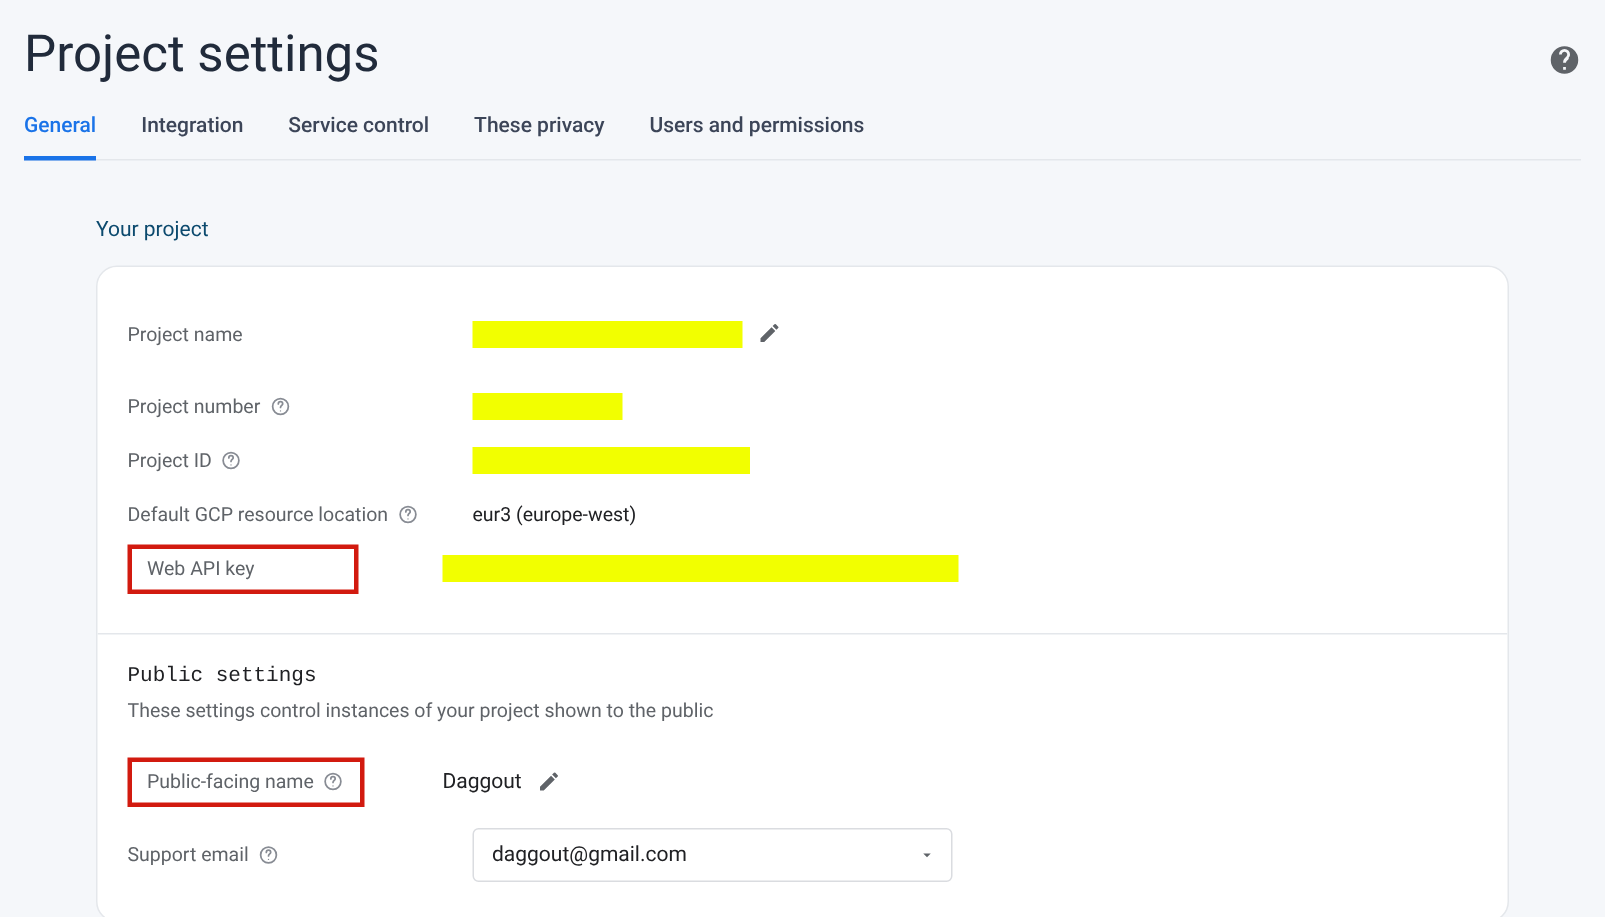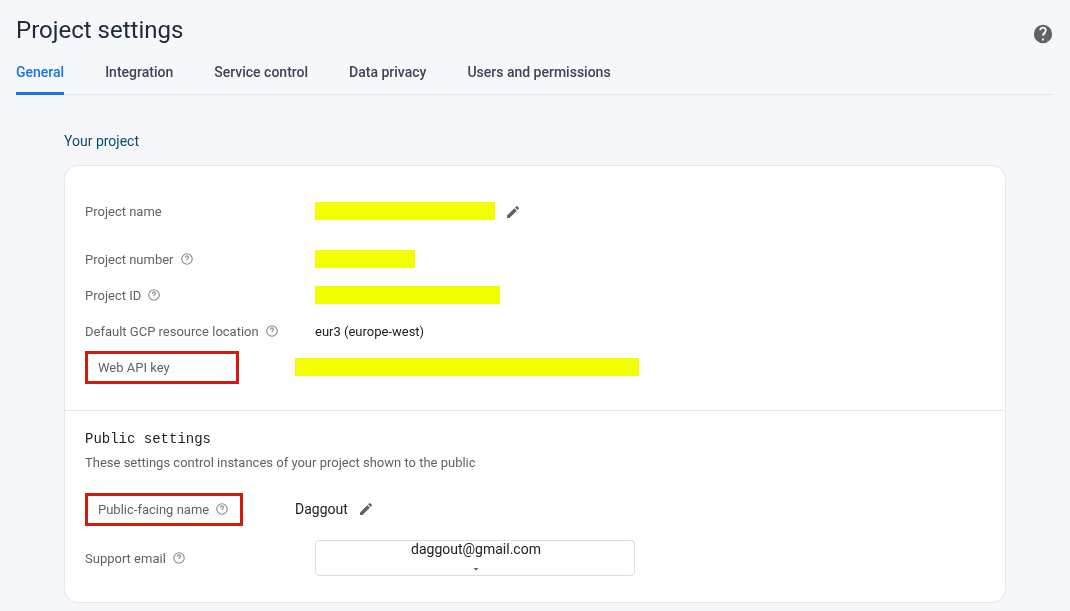--- a/index.html
+++ b/index.html
@@ -13,33 +13,33 @@
   }
   .page {
     padding: 10px 16px 0 16px;
   }
   .header-row {
     display: flex;
     justify-content: space-between;
     align-items: center;
   }
   h1.page-title {
-    font-size: 24px;
+    font-size: 34px;
     font-weight: 400;
     margin: 6px 0 14px 0;
     color: #212b3b;
   }
   .help-circle {
     width: 22px; height: 22px;
     color: #5f6368;
     display: flex; align-items: center; justify-content: center;
   }
   .tabs {
     display: flex;
-    gap: 41px;
+    gap: 30px;
     border-bottom: 1px solid #e4e7eb;
     padding-bottom: 0;
   }
   .tab {
     padding: 6px 0 12px 0;
     font-size: 14px;
     font-weight: 500;
     color: #3c4558;
     cursor: pointer;
     border-bottom: 3px solid transparent;
@@ -73,21 +73,21 @@
   .row .label-cell {
     width: 230px;
     color: #5f6368;
     font-size: 13px;
     display: flex;
     align-items: center;
     gap: 6px;
   }
   .row .value-cell {
     display: flex;
-    align-items: flex-end;
+    align-items: flex-start;
     gap: 10px;
     font-size: 13px;
     color: #202124;
   }
   .info-icon {
     width: 14px; height: 14px; color: #888c94;
     display: inline-flex;
   }
   .redact {
     background: #f2ff00;
@@ -125,21 +125,20 @@
     border-radius: 4px;
     height: 36px;
     display: flex;
     align-items: center;
     justify-content: space-between;
     padding: 0 10px 0 12px;
     width: 320px;
     color: #202124;
     font-size: 14px;
     cursor: pointer;
-    flex-direction: column;
   }
   .chevron {
     width: 12px; height: 12px;
   }
   svg { display: block; }
 </style>
 </head>
 <body>
 
 <div class="page">
@@ -150,21 +149,21 @@
       <svg viewBox="0 0 24 24" width="22" height="22" fill="currentColor">
           <path d="M12 2a10 10 0 100 20 10 10 0 000-20zm1 17h-2v-2h2v2zm2.07-7.75l-.9.92A3.4 3.4 0 0013 14h-2v-.5a4 4 0 011.17-2.83l1.24-1.26A2 2 0 1010 8H8a4 4 0 118 0c0 .88-.36 1.68-.93 2.25z"></path>
         </svg>
     </div>
   </div>
 
   <div class="tabs">
     <div class="tab active">General</div>
     <div class="tab">Integration</div>
     <div class="tab">Service control</div>
-    <div class="tab">Data privacy</div>
+    <div class="tab">These privacy</div>
     <div class="tab">Users and permissions</div>
   </div>
 
   <div class="section-label">Your project</div>
 
   <div class="card">
     <div class="card-pad">
 
       <div class="row" style="margin-bottom:14px;">
         <div class="label-cell">

